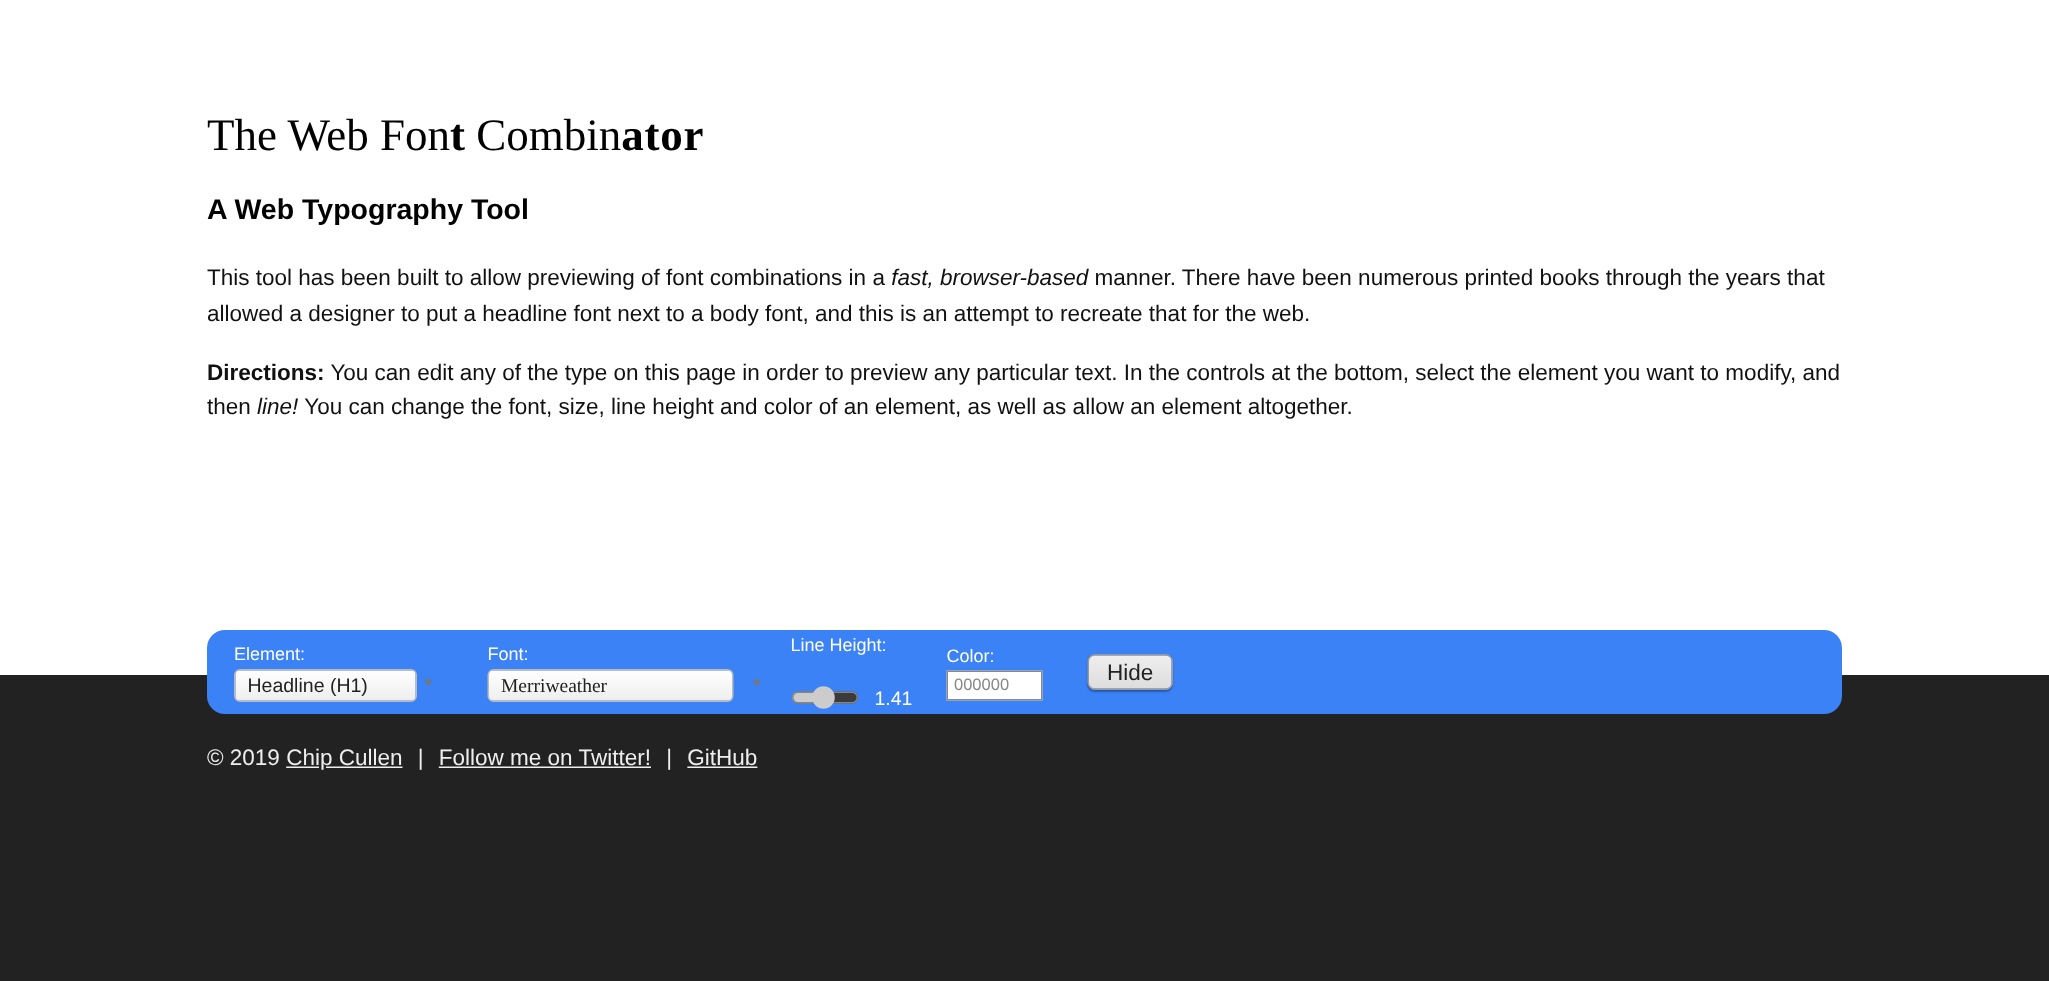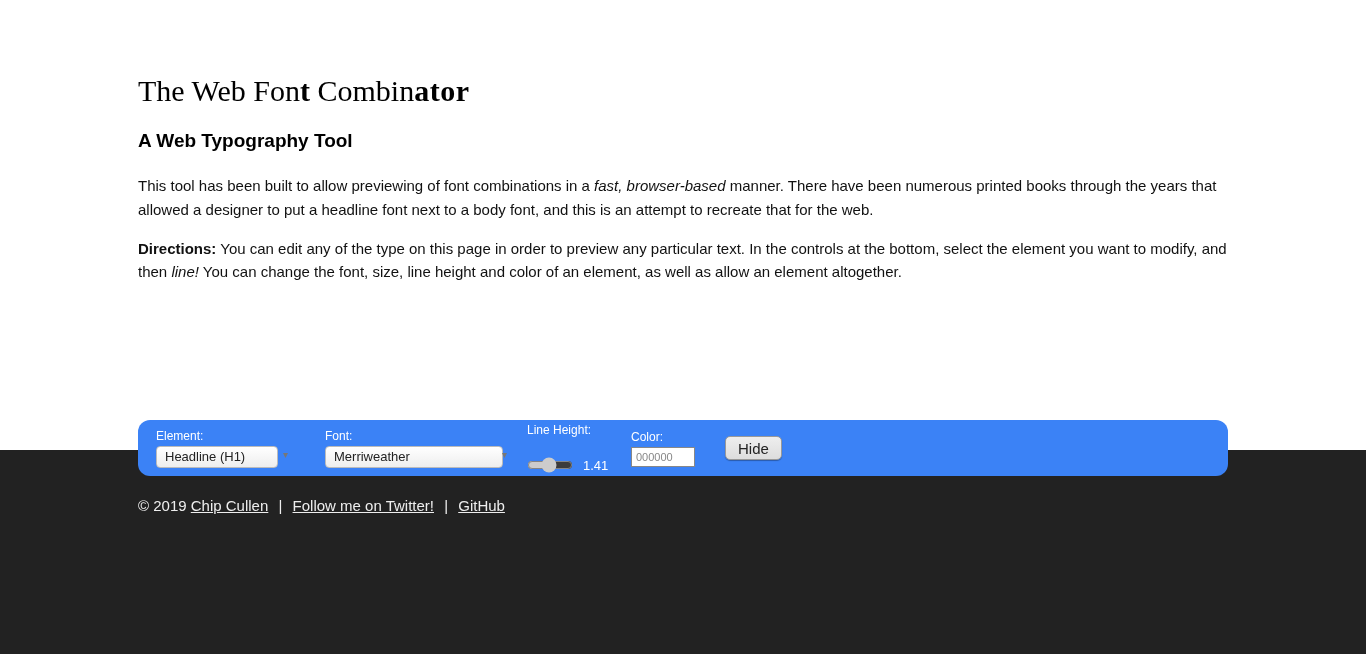--- a/index.html
+++ b/index.html
@@ -98,21 +98,21 @@
   .sel-wrap::after {
     content: "▾";
     position: absolute;
     right: 8px;
     top: 3px;
     font-size: 10px;
     color: #777;
     pointer-events: none;
   }
   .sel.element { width: 122px; }
-  .sel.font { width: 178px; font-family: Liberation Sans, sans-serif; }
+  .sel.font { width: 164px; font-family: Liberation Serif, serif; }
 
   .slider-wrap { display: flex; align-items: center; gap: 10px; }
   .slider {
     width: 140px;
     accent-color: #ccc;
   }
   .slider.lh { width: 46px; }
   .val {
     font-size: 13px;
     color: #fff;

